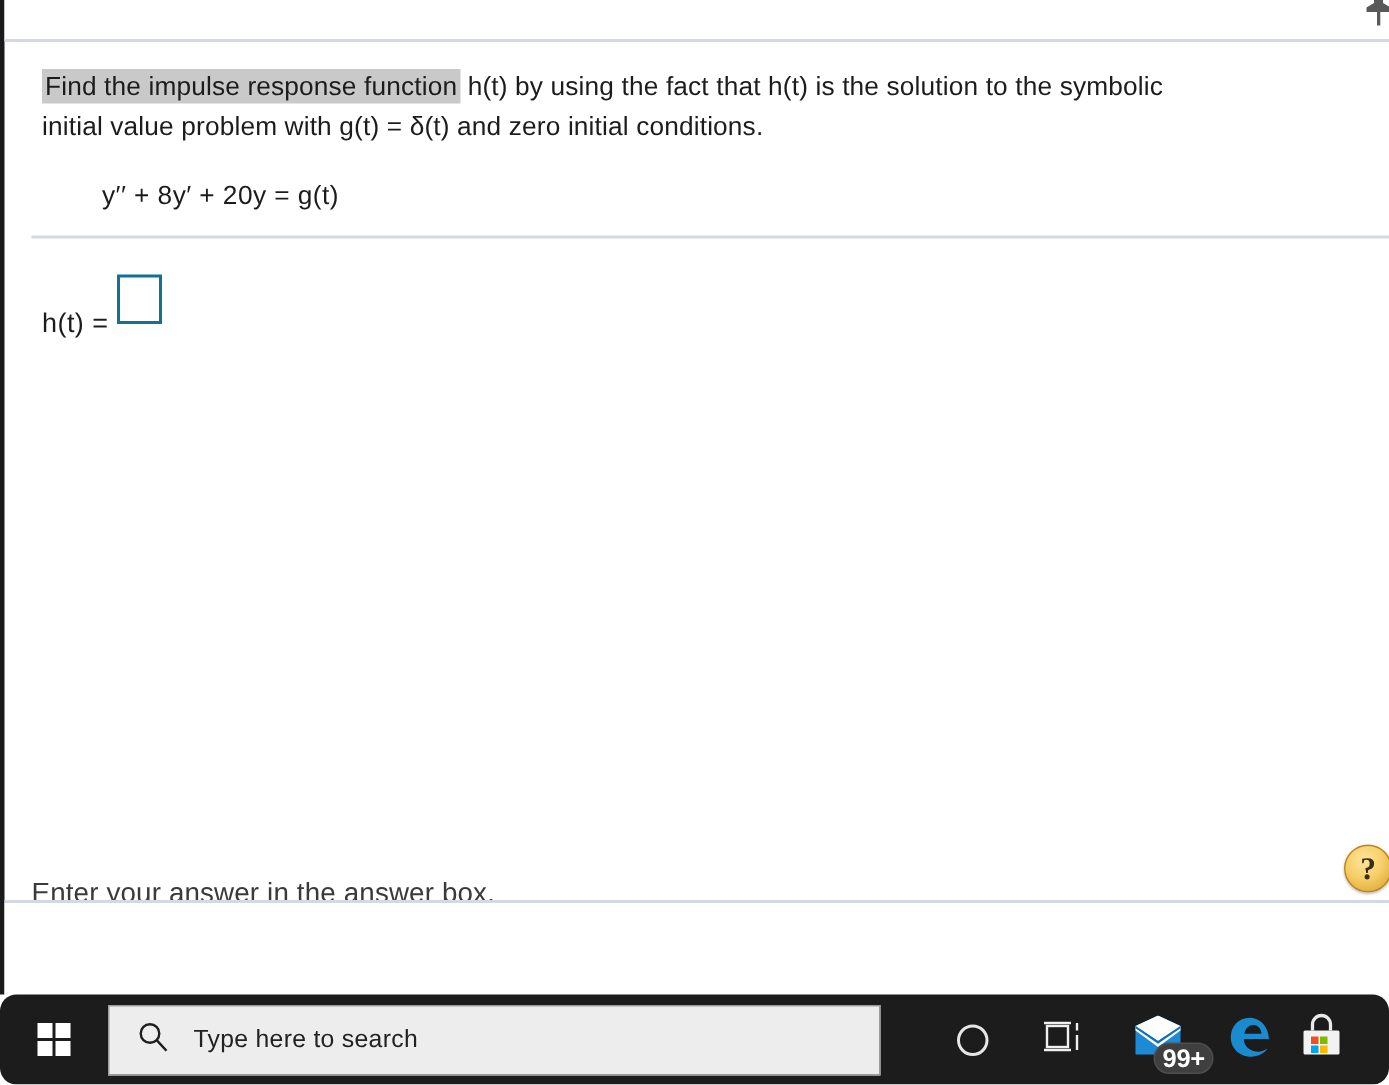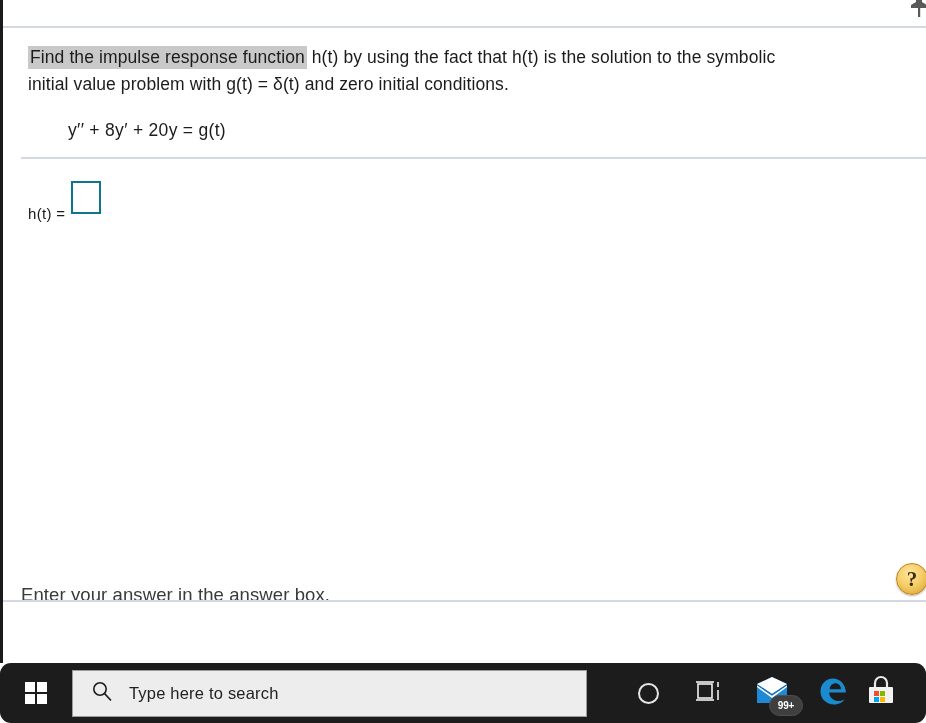--- a/index.html
+++ b/index.html
@@ -99,21 +99,21 @@
 
   
   .answer-row {
     position: absolute;
     left: 25px; top: 173px;
     display: flex;
     align-items: center;
     gap: 6px;
   }
   .answer-label {
-    font-size: 15px;
+    font-size: 18px;
     color: #1c1c1c;
     letter-spacing: 0.3px;
     white-space: nowrap;
     margin-top: 32px;
   }
   .answer-box {
     width: 30px;
     height: 33px;
     border: 2.5px solid #0f7490;
     background: #ffffff;
@@ -251,21 +251,21 @@
   .badge {
     position: absolute;
     left: 28px; bottom: 7px;
     min-width: 34px;
     height: 21px;
     padding: 0 5px;
     border-radius: 11px;
     background: #3f3f3f;
     border: 1px solid #4f4f4f;
     color: #ffffff;
-    font-size: 10px;
+    font-size: 17px;
     font-weight: bold;
     display: flex;
     align-items: center;
     justify-content: center;
     letter-spacing: -0.2px;
   }
 
   .store-item {
     width: 44px;
     overflow: hidden;

